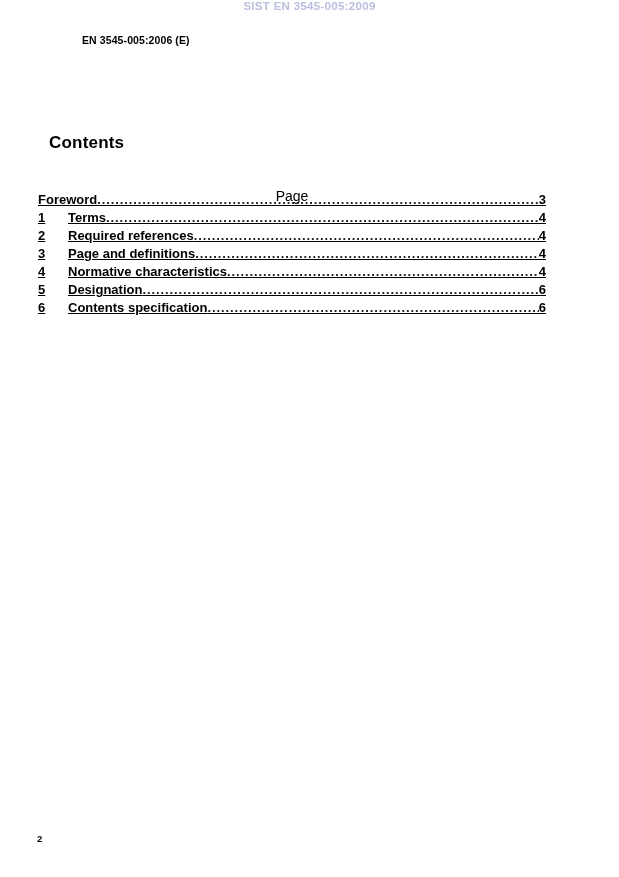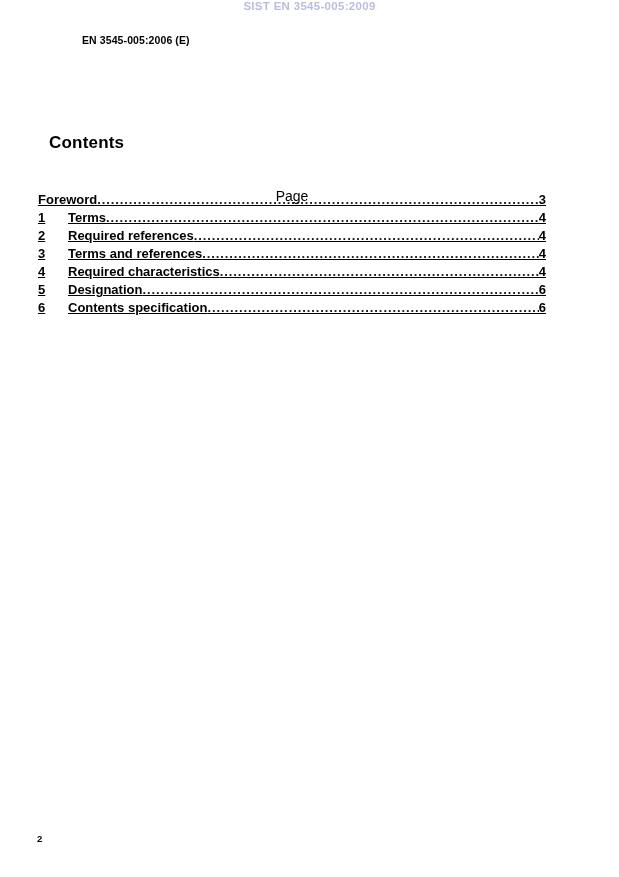--- a/index.html
+++ b/index.html
@@ -151,27 +151,27 @@
         <span class="toc-page">4</span>
       </div>
       <div class="toc-row">
         <span class="toc-num">2</span>
         <span class="toc-label">Required references </span>
         <span class="toc-dots">............................................................................................................................................................................................................................</span>
         <span class="toc-page">4</span>
       </div>
       <div class="toc-row">
         <span class="toc-num">3</span>
-        <span class="toc-label">Terms and references </span>
+        <span class="toc-label">Page and definitions </span>
         <span class="toc-dots">............................................................................................................................................................................................................................</span>
         <span class="toc-page">4</span>
       </div>
       <div class="toc-row">
         <span class="toc-num">4</span>
-        <span class="toc-label">Required characteristics</span>
+        <span class="toc-label">Normative characteristics</span>
         <span class="toc-dots">............................................................................................................................................................................................................................</span>
         <span class="toc-page">4</span>
       </div>
       <div class="toc-row">
         <span class="toc-num">5</span>
         <span class="toc-label">Designation </span>
         <span class="toc-dots">............................................................................................................................................................................................................................</span>
         <span class="toc-page">6</span>
       </div>
       <div class="toc-row">

